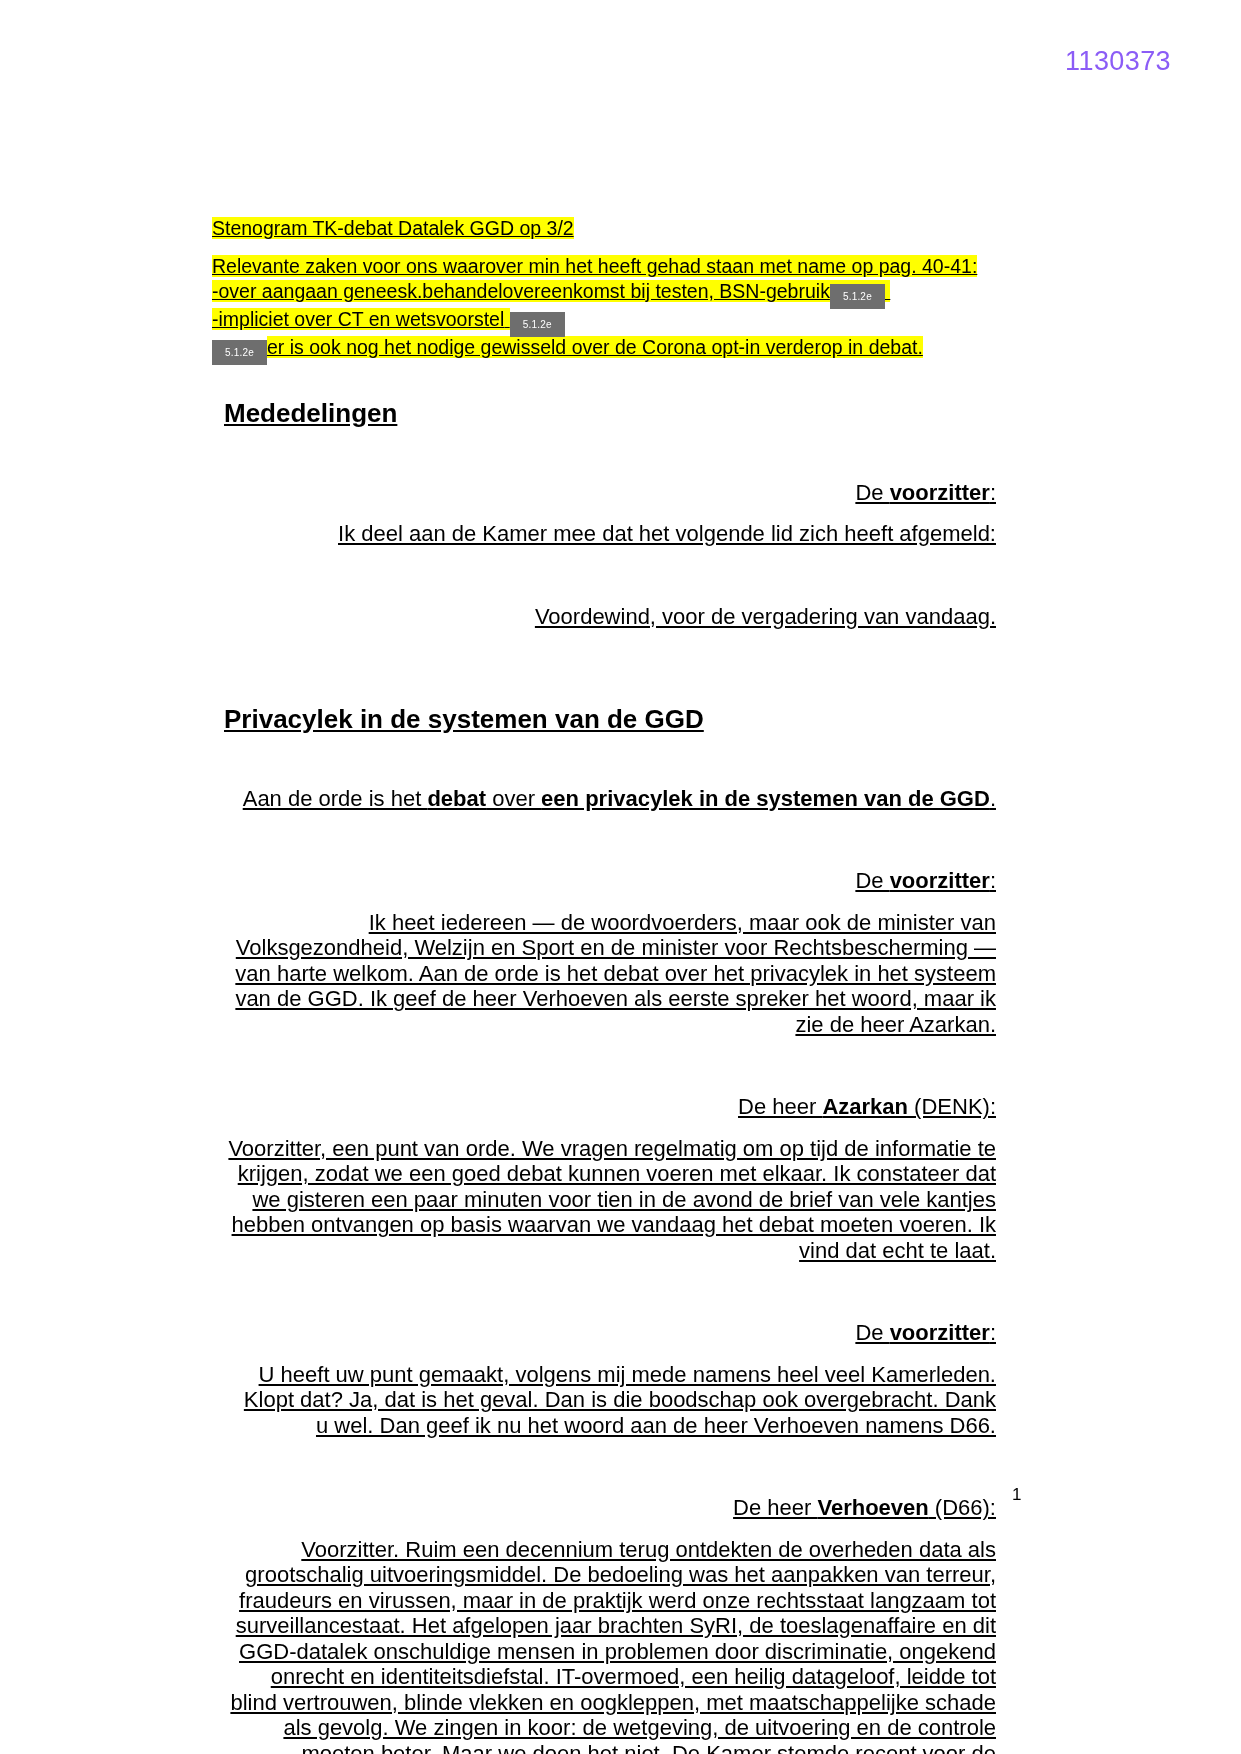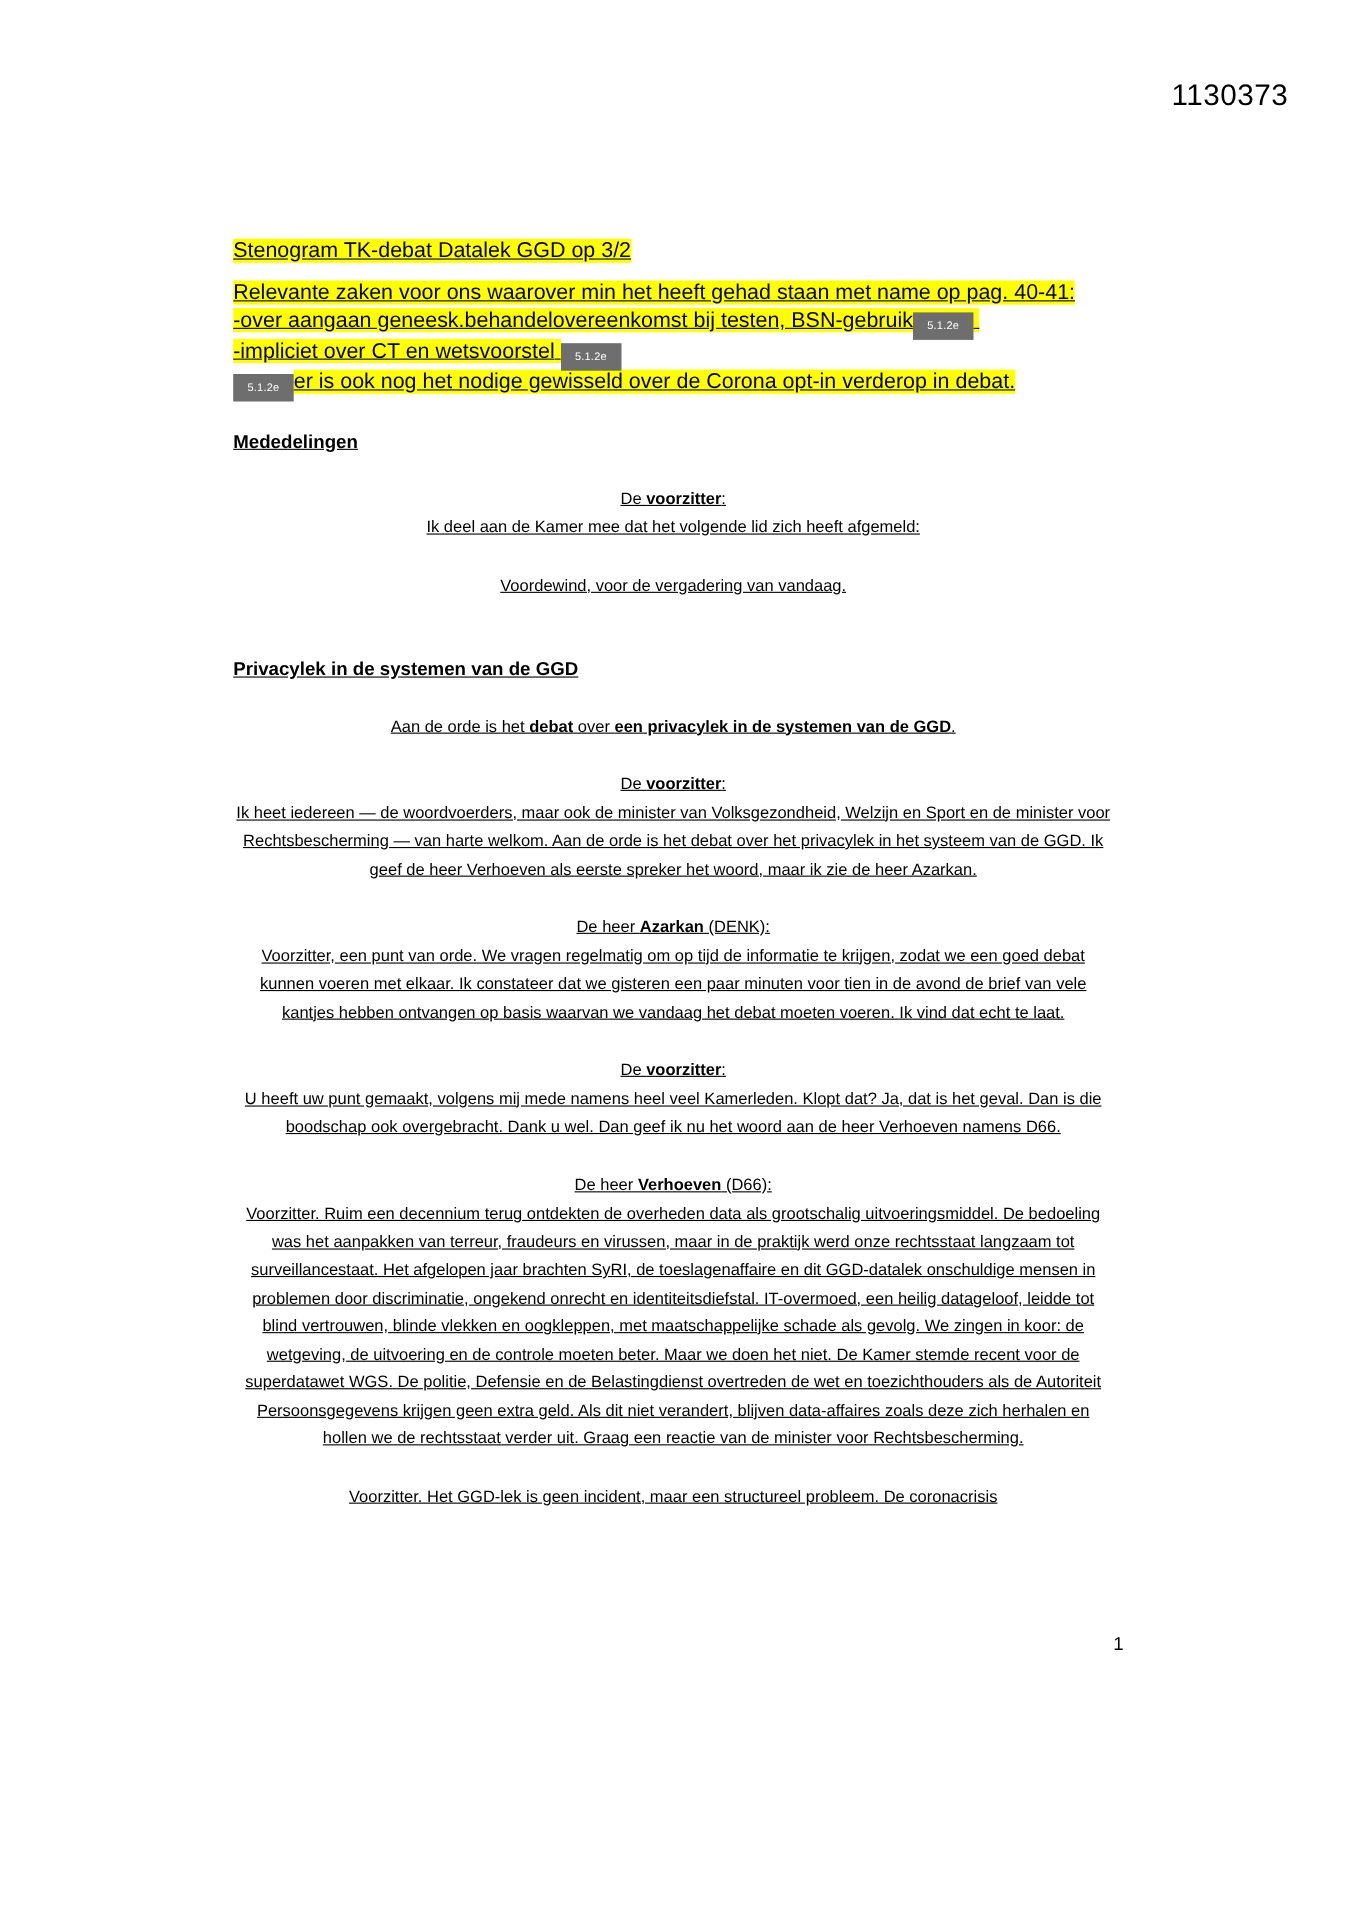--- a/index.html
+++ b/index.html
@@ -21,22 +21,21 @@
     overflow: hidden;
   }
   
   .doc-number {
     position: absolute;
     top: 48px;
     right: 70px;
     font-size: 27px;
     letter-spacing: 0.4px;
     line-height: 1;
-    color: #000000;
-    margin-top: 25px;
+    color: #8b5cf6;
   }
   
   .content {
     position: absolute;
     left: 212px;
     top: 216px;
     width: 800px;
     text-decoration: underline;
   }
   .hl-block {
@@ -61,30 +60,30 @@
     color: #ffffff;
     font-size: 10px;
     line-height: 21px;
     padding: 2px 13px 2px 13px;
     vertical-align: baseline;
     position: relative;
     top: 2px;
     letter-spacing: 0.2px;
   }
   .para {
-    font-size: 15px;
+    font-size: 22px;
     line-height: 25.5px;
-    margin: 1px;
-    text-align: center;
+    margin: 16px;
+    text-align: right;
   }
   .heading {
-    font-size: 17px;
+    font-size: 26px;
     line-height: 25.5px;
     font-weight: bold;
-    margin: 0;
+    margin: 12px;
   }
   .gap-sm { height: 25px; }
   .gap-md { height: 26px; }
   b, strong { font-weight: bold; }
   .page-number {
     position: absolute;
     left: 1012px;
     top: 1486px;
     font-size: 17px;
     line-height: 1;

